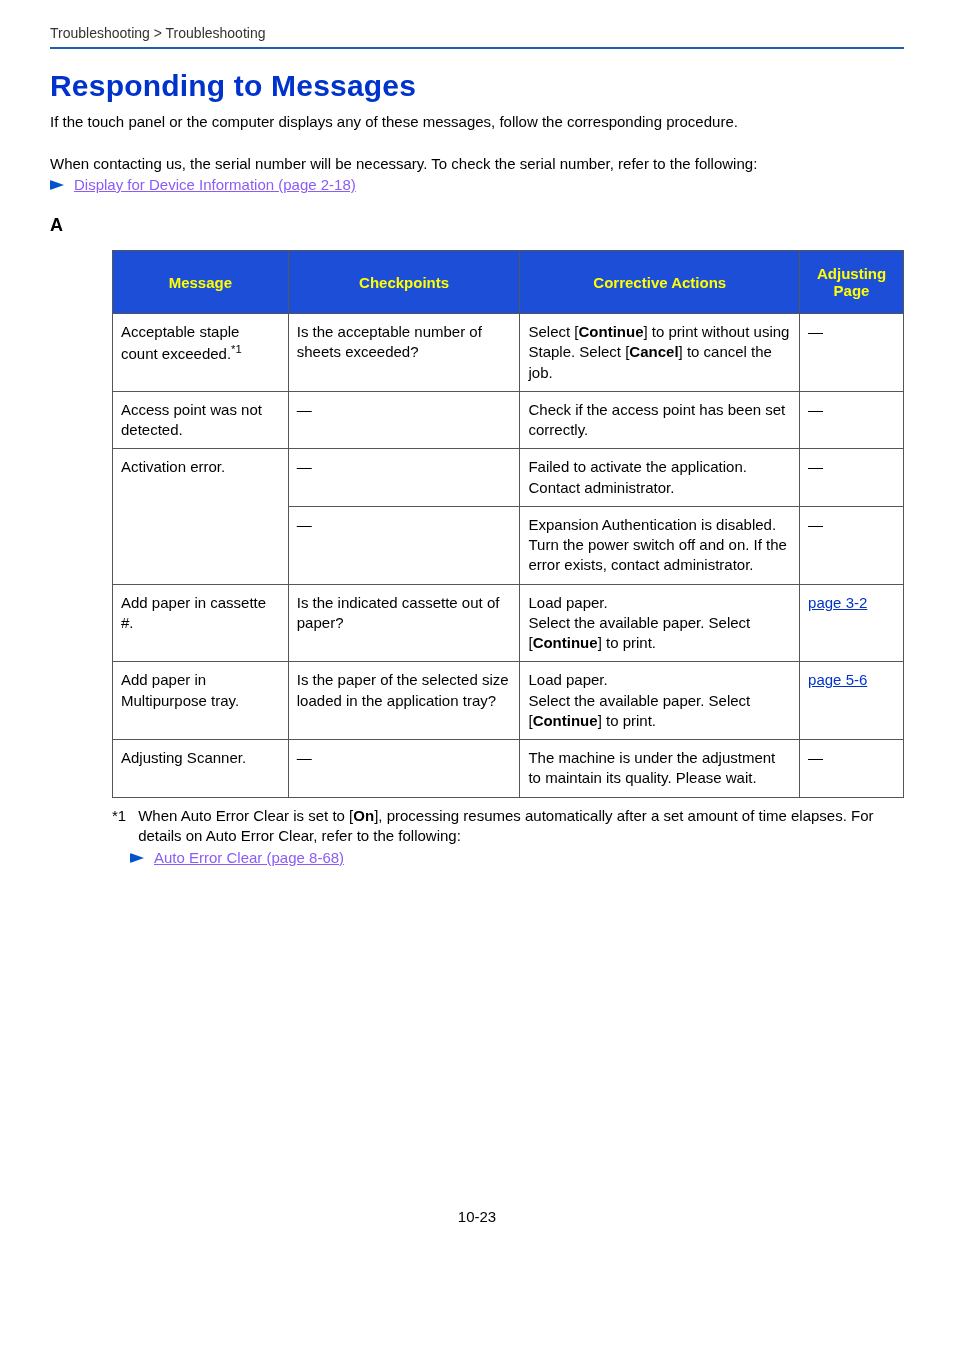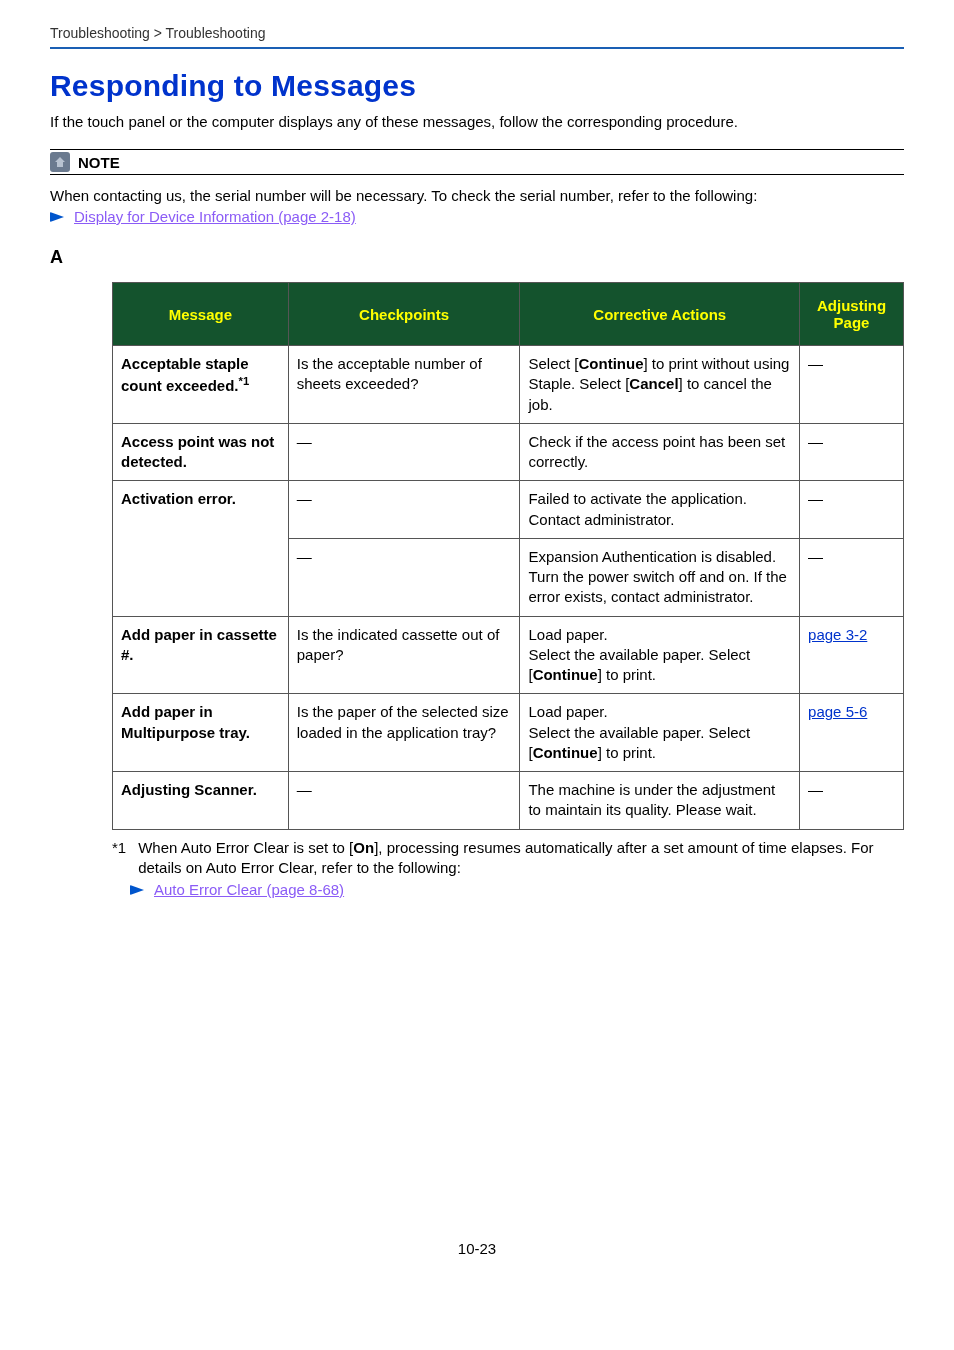--- a/index.html
+++ b/index.html
@@ -107,38 +107,38 @@
     .table-wrap {
       margin-left: 62px;
       margin-right: 0;
     }
     table {
       border-collapse: collapse;
       width: 100%;
       table-layout: fixed;
     }
     th {
-      background: #14532d;
+      background: #1d4ed8;
       color: #ffff00;
       font-weight: bold;
       text-align: center;
       padding: 14px 6px;
       border: 1px solid #555;
       font-size: 15px;
       vertical-align: middle;
     }
     td {
       border: 1px solid #555;
       padding: 8px 8px;
       vertical-align: top;
       font-size: 15px;
       line-height: 1.35;
     }
     td.msg {
-      font-weight: bold;
+      font-weight: normal;
     }
     td.ref {
       text-align: left;
     }
     .ref-link {
       color: #0033cc;
       text-decoration: underline;
     }
     .footnote-wrap {
       margin-left: 62px;
@@ -172,26 +172,20 @@
   </style>
 </head>
 <body>
 
 <div class="page">
   <div class="breadcrumb">Troubleshooting &gt; Troubleshooting</div>
   <hr class="blue-rule">
   <h1 class="heading">Responding to Messages</h1>
   <div class="intro">If the touch panel or the computer displays any of these messages, follow the corresponding procedure.</div>
 
-  <div class="note-box">
-    <div class="note-header">
-      <span class="note-icon"></span>
-      <span class="note-label">NOTE</span>
-    </div>
-  </div>
   <div class="note-body">When contacting us, the serial number will be necessary. To check the serial number, refer to the following:</div>
   <div class="link-row">
     <span class="arrow-icon"></span>
     <a href="#" class="link-text">Display for Device Information (page 2-18)</a>
   </div>
 
   <div class="section-letter">A</div>
 
   <div class="table-wrap">
     <table>

